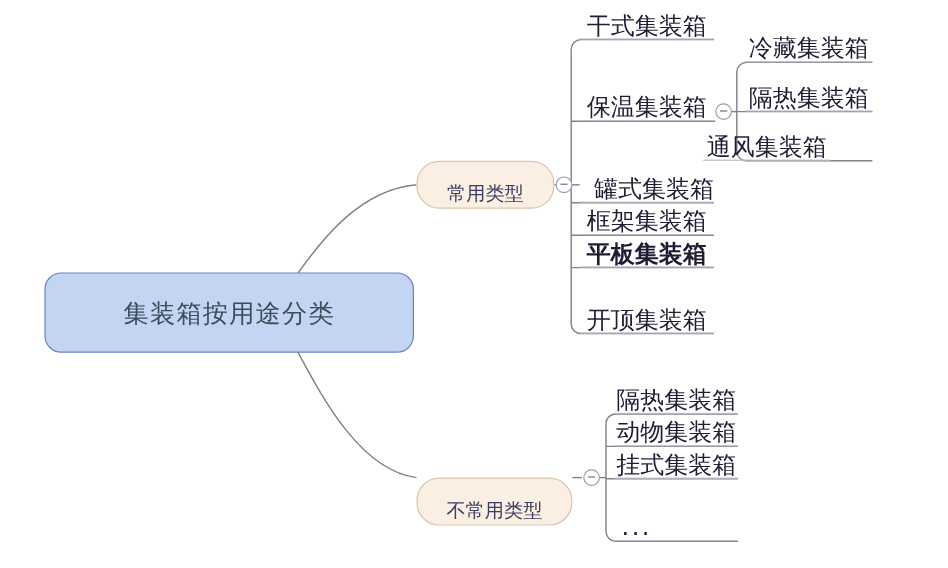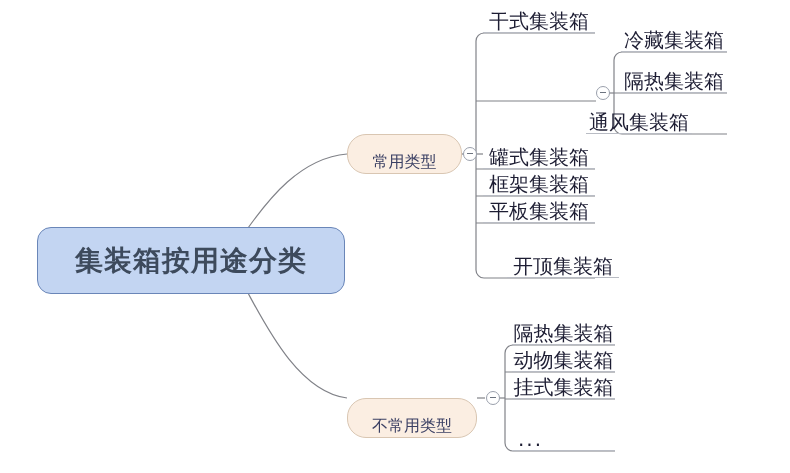--- a/index.html
+++ b/index.html
@@ -39,22 +39,22 @@
     height: 67px;
     box-sizing: border-box;
     background: #c3d5f2;
     border: 1.4px solid #6a86b8;
     border-radius: 14px;
     display: flex;
     align-items: center;
     justify-content: center;
   }
   .root-label {
-    font-size: 28px;
-    font-weight: bold;
+    font-size: 21px;
+    font-weight: normal;
     color: #3d4a5c;
     letter-spacing: 1px;
     white-space: nowrap;
   }
 
   
   .branch-node {
     position: absolute;
     box-sizing: border-box;
     background: #fbeee2;
@@ -160,35 +160,38 @@
 
   <div class="branch-node" id="branch-common">
     <span class="branch-label">常用类型</span>
   </div>
   <div class="toggle" style="left:463px; top:147px;"></div>
 
   <div class="leaf" style="left:483px; top:12px; width:112px; height:21px;">
     <span class="leaf-label">干式集装箱</span>
   </div>
 
+  <div class="leaf" style="left:483px; top:80px; width:112px; height:21px;">
+    <span class="leaf-label">保温集装箱</span>
+  </div>
   <div class="toggle" style="left:596px; top:86px;"></div>
 
-  <div class="leaf" style="left:483px; top:148px; width:112px; height:21px;">
+  <div class="leaf" style="left:483px; top:148px; width:112px; height:21px;justify-content:flex-end;">
     <span class="leaf-label">罐式集装箱</span>
   </div>
 
   <div class="leaf" style="left:483px; top:175px; width:112px; height:21px;">
     <span class="leaf-label">框架集装箱</span>
   </div>
 
-  <div class="leaf" style="left:483px; top:202px; width:112px; height:21px;">
+  <div class="leaf" style="left:483px; top:202px; width:112px; height:21px;font-weight:bold;">
     <span class="leaf-label">平板集装箱</span>
   </div>
 
-  <div class="leaf" style="left:507px; top:257px; width:112px; height:21px;text-align:center;">
+  <div class="leaf" style="left:483px; top:257px; width:112px; height:21px;text-align:center;">
     <span class="leaf-label">开顶集装箱</span>
   </div>
 
   <div class="leaf" style="left:621px; top:72px; width:106px; height:21px;">
     <span class="leaf-label">隔热集装箱</span>
   </div>
 
   <div class="leaf" style="left:621px; top:31px; width:106px; height:21px;">
     <span class="leaf-label">冷藏集装箱</span>
   </div>

